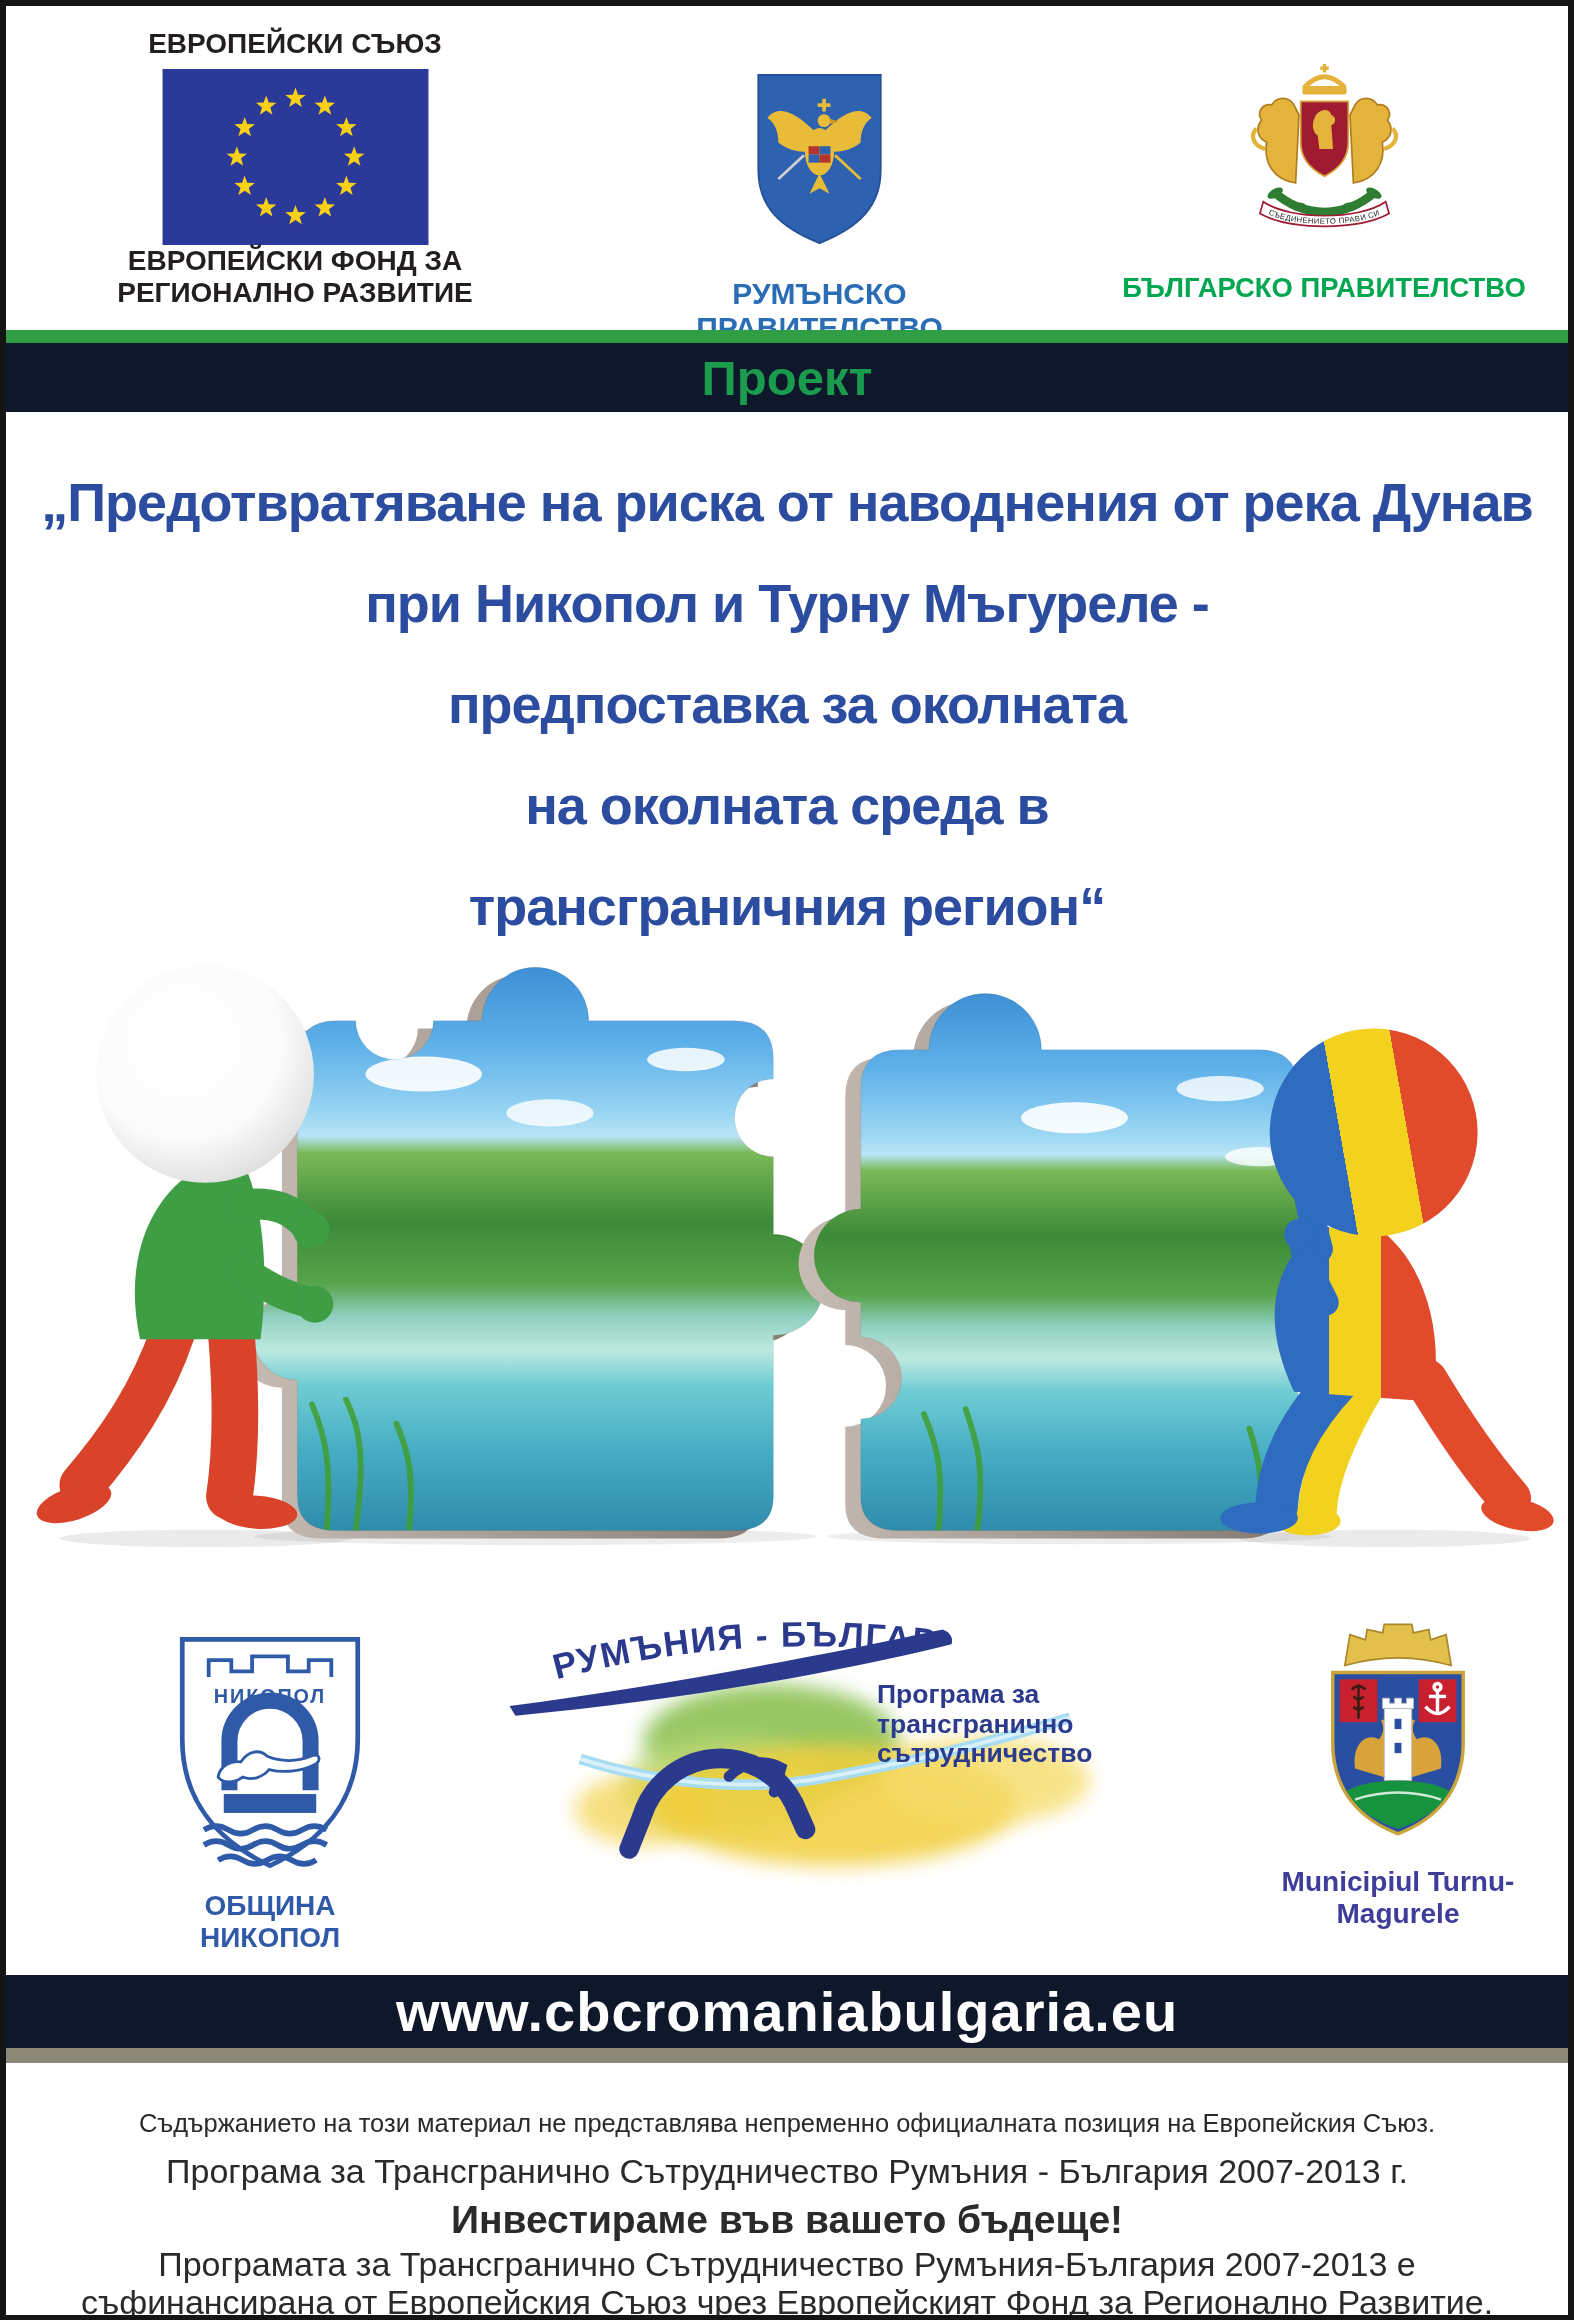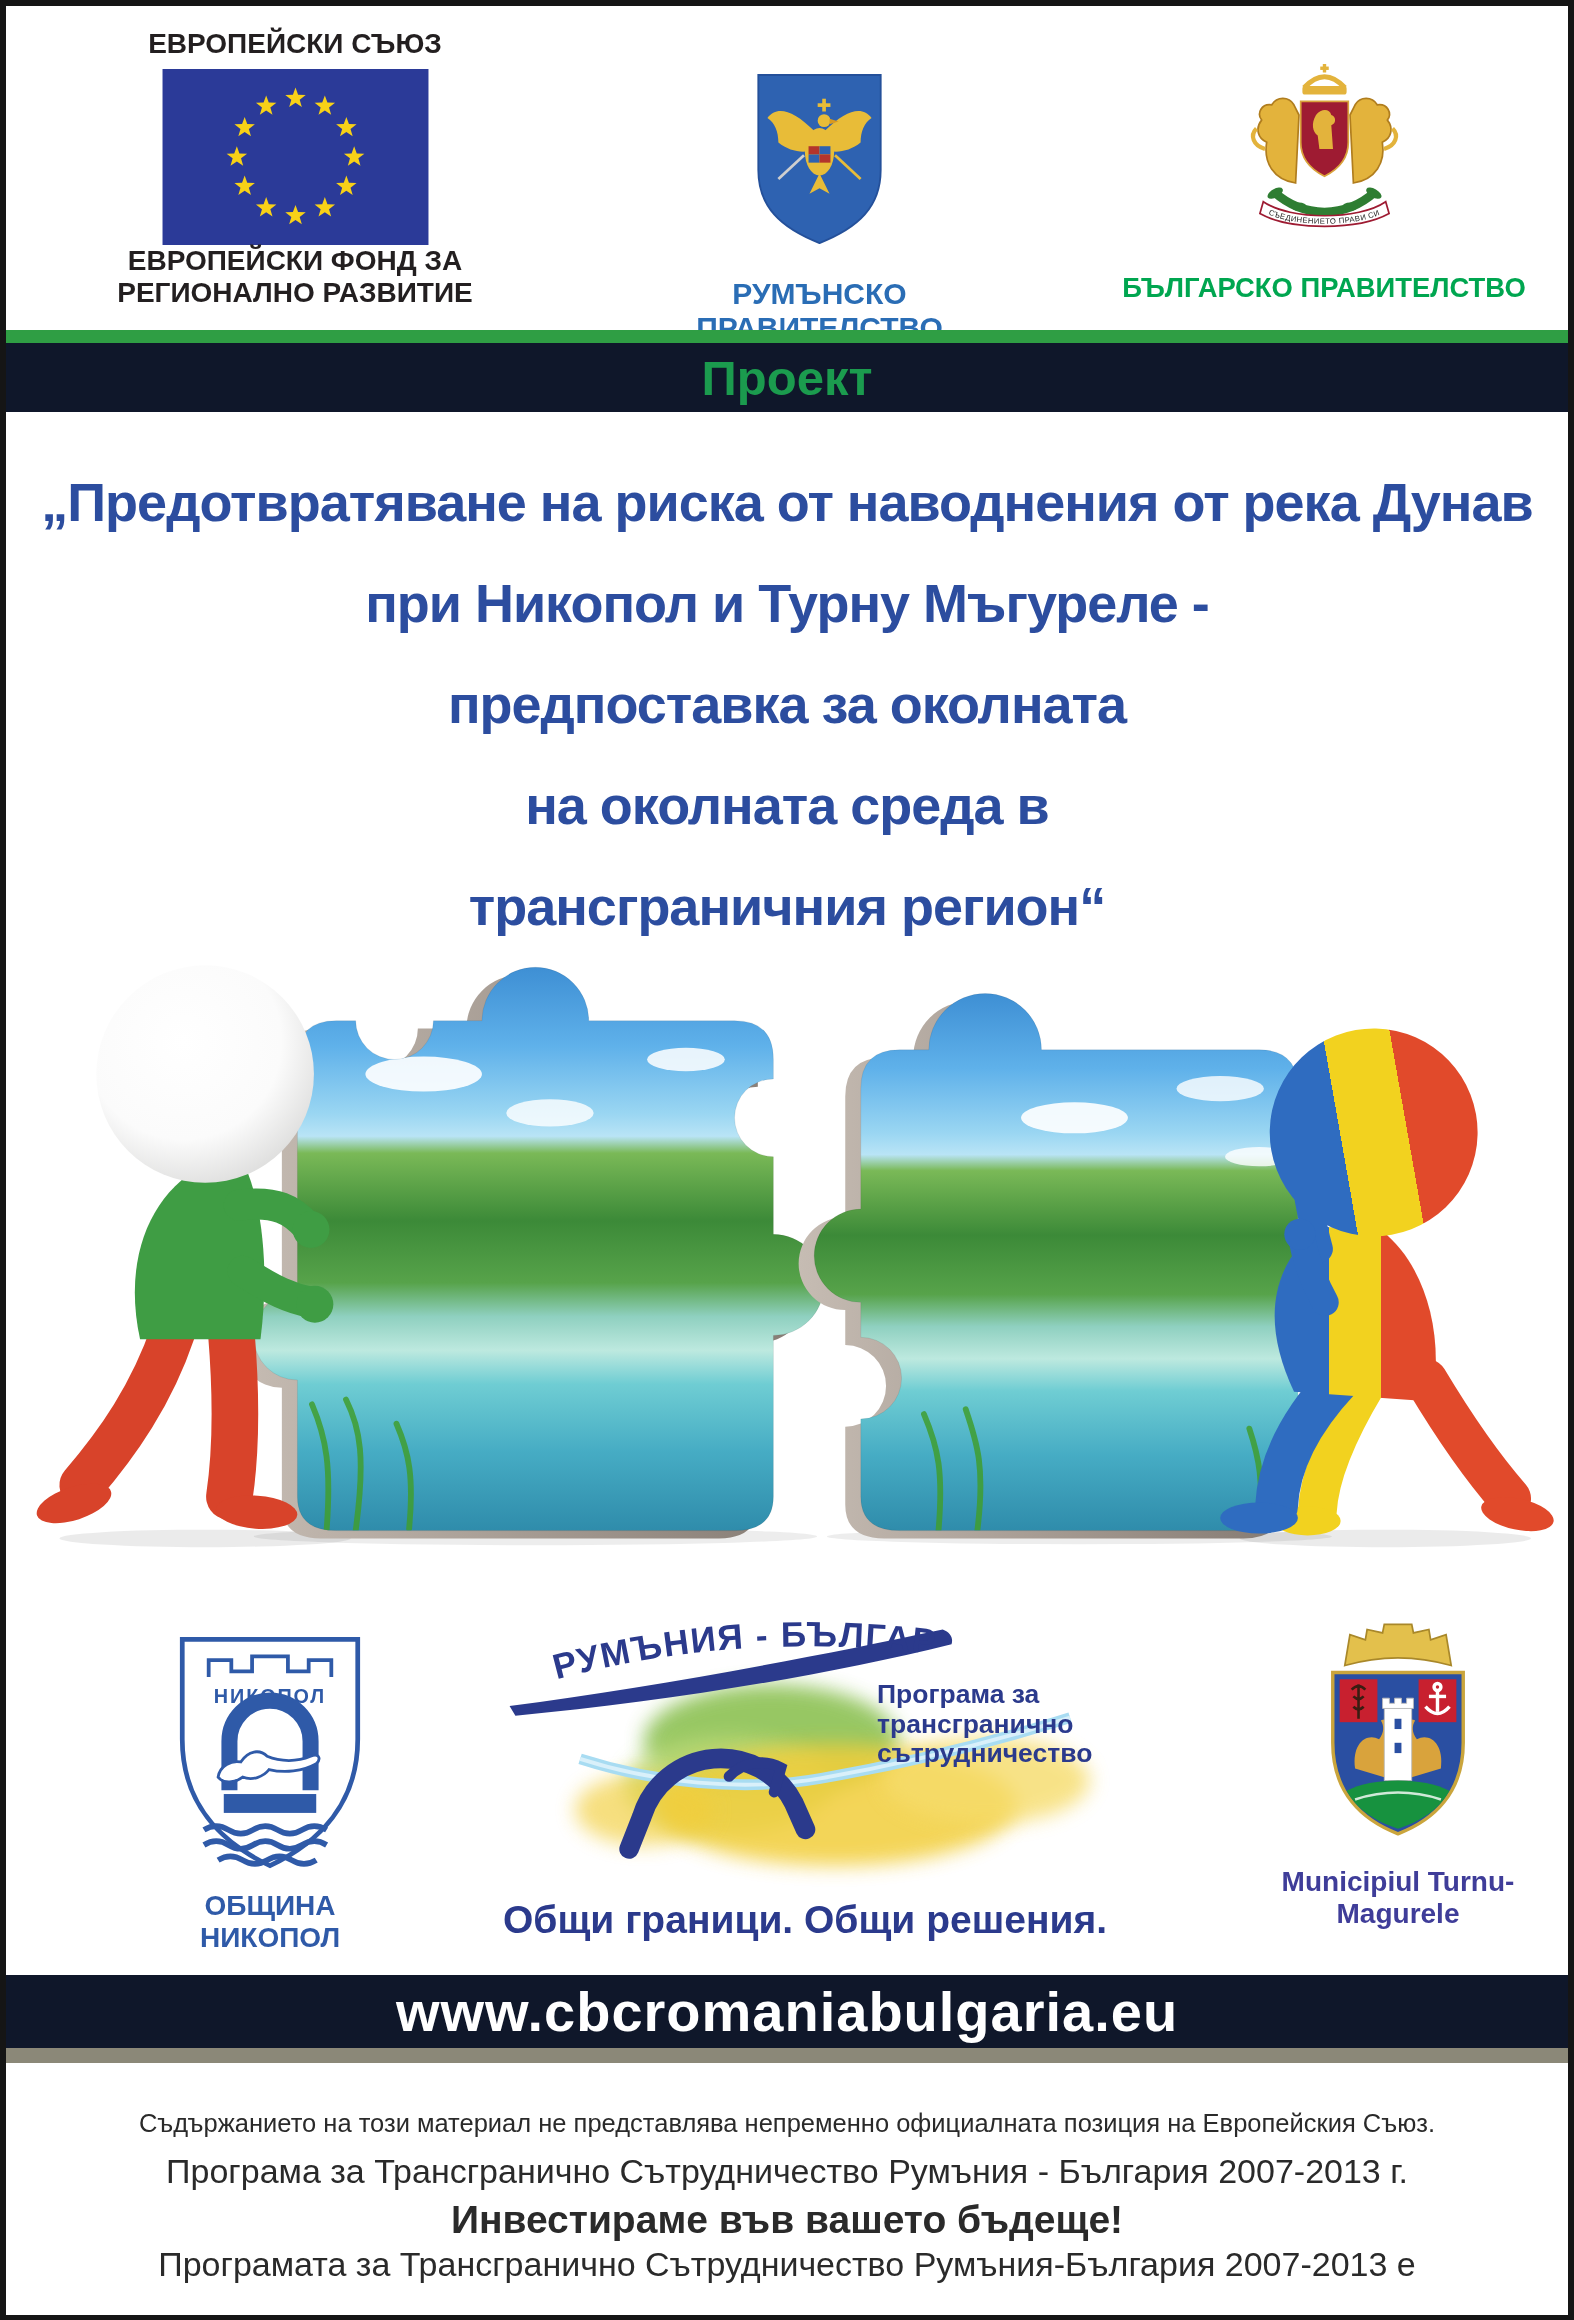--- a/index.html
+++ b/index.html
@@ -279,21 +279,20 @@
       <path d="M150 250 L163 217 A84 84 0 0 1 318 203 L330 230" fill="none" stroke="#2b3a8c" stroke-width="20" stroke-linecap="round"></path>
       <path d="M252 176 A44 44 0 0 1 305 167 L298 192" fill="none" stroke="#2b3a8c" stroke-width="11" stroke-linecap="round"></path>
       <path d="M28 104 C168 86 330 56 470 26 C478 29 481 35 479 41 C345 74 185 100 34 114 Z" fill="#2b3a8c"></path>
       <text font-size="36" font-weight="bold" fill="#2b3a8c" letter-spacing="1.5">
         <textPath href="#tcurve" startOffset="4">РУМЪНИЯ - БЪЛГАРИЯ</textPath>
       </text>
     </svg>
     <div class="program-side">Програма за
 трансгранично
 сътрудничество</div>
-    <div class="program-slogan">Общи граници. Общи решения.</div>
   </div>
 
   <div class="turnu-block">
     <svg width="206" height="235" viewBox="0 0 240 270">
       <path d="M58 50 Q120 32 182 50 L176 14 L158 20 L156 8 L138 12 L136 2 L104 2 L102 12 L84 8 L82 20 L64 14 Z" fill="#e3c04c" stroke="#a9882a" stroke-width="2"></path>
       <path d="M44 58 L196 58 L196 140 C196 198 162 230 120 246 C78 230 44 198 44 140 Z" fill="#2a4fa2" stroke="#caa53c" stroke-width="4"></path>
       <rect x="52" y="66" width="44" height="50" fill="#c8202f"></rect>
       <rect x="144" y="66" width="44" height="50" fill="#c8202f"></rect>
       <g stroke="#3a1d12" stroke-width="3" fill="none">
         <line x1="74" y1="72" x2="74" y2="112"></line>
@@ -322,16 +321,17 @@
   <div class="web-banner">
     <a href="#">www.cbcromaniabulgaria.eu</a>
   </div>
   <div class="gray-stripe"></div>
 
   <div class="footer">
     <div class="f0">Съдържанието на този материал не представлява непременно официалната позиция на Европейския Съюз.</div>
     <div class="f1">Програма за Трансгранично Сътрудничество Румъния - България 2007-2013 г.</div>
     <div class="f2">Инвестираме във вашето бъдеще!</div>
     <div class="f3">Програмата за Трансгранично Сътрудничество Румъния-България 2007-2013 е</div>
+    <div class="f4">съфинансирана от Европейския Съюз чрез Европейският Фонд за Регионално Развитие.</div>
   </div>
 
 </div>
 
 
 </body></html>

